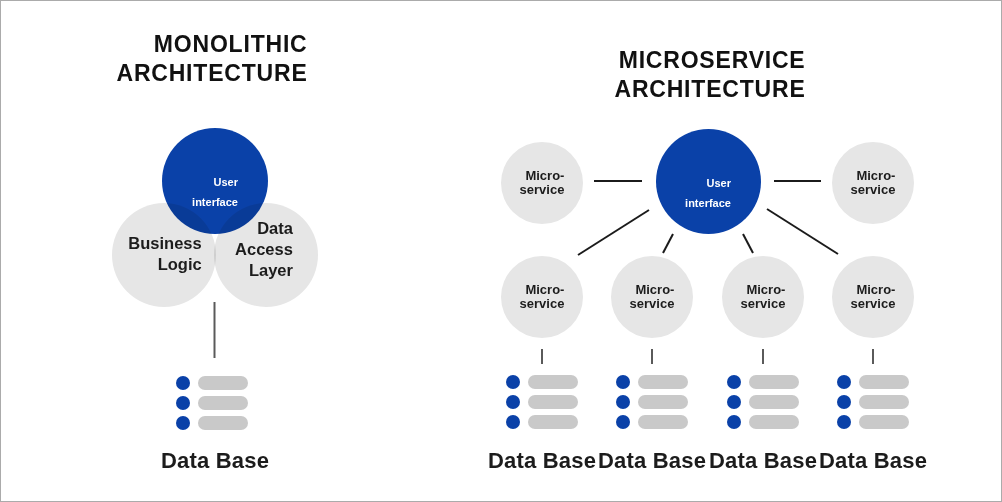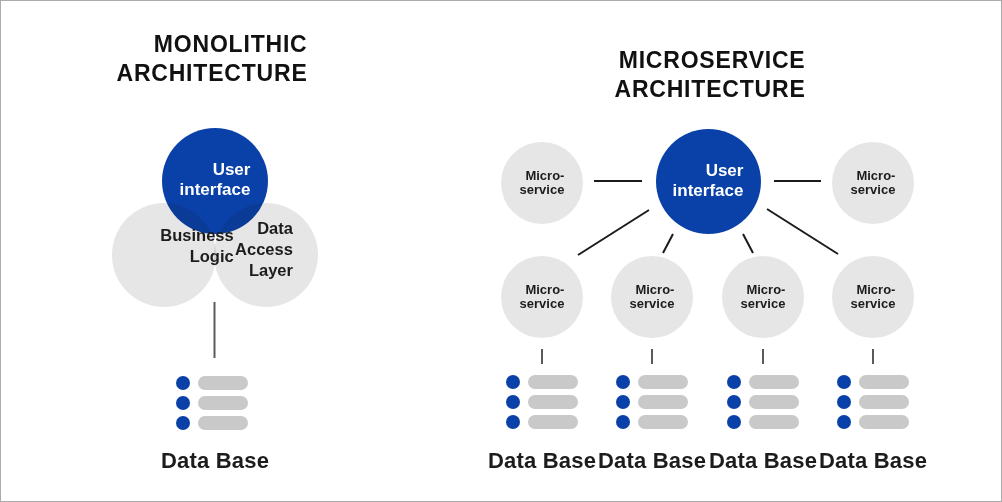--- a/index.html
+++ b/index.html
@@ -25,21 +25,21 @@
     position:absolute; z-index:3;
     transform:translate(-50%,-50%);
     white-space:pre-line; text-align:right;
     color:var(--label-text,#1c1c1c);
   }
   .title {
     font-size:23px; line-height:29px; font-weight:800;
     letter-spacing:0.8px; color:var(--title-text,#111111);
   }
   .circle-label-lg { font-size:16.5px; line-height:21px; font-weight:600; }
-  .ui-label { font-size:17px; line-height:20px; font-weight:600; color:#ffffff; }
+  .ui-label { font-size:11px; line-height:20px; font-weight:600; color:#ffffff;margin-top:12px; }
   .micro-label { font-size:13px; line-height:14px; font-weight:600; }
   .db-label { font-size:22px; font-weight:700; letter-spacing:0.2px; }
 
   .db-icon { position:absolute; z-index:2; display:flex; flex-direction:column; gap:6px; }
   .db-row { display:flex; align-items:center; gap:8px; height:14px; }
   .db-dot { width:14px; height:14px; border-radius:50%; background:var(--primary-blue,#0a41a8); }
   .db-pill { width:50px; height:14px; border-radius:7px; background:var(--pill-gray,#c9c9c9); }
 </style>
 </head>
 <body>
@@ -67,21 +67,21 @@
   <div>
     <div class="lbl title" style="left:211px; top:58px;">MONOLITHIC
 ARCHITECTURE</div>
 
     <div class="circle gray" style="left:111px; top:202px; width:104px; height:104px;"></div>
     <div class="circle gray" style="left:213px; top:202px; width:104px; height:104px;"></div>
     <div class="circle blue" style="left:161px; top:127px; width:106px; height:106px;"></div>
 
     <div class="lbl ui-label" style="left:214px; top:179px;">User
 interface</div>
-    <div class="lbl circle-label-lg" style="left:164px; top:245px;margin-left:32px;">Business
+    <div class="lbl circle-label-lg" style="left:164px; top:253px;">Business
 Logic</div>
     <div class="lbl circle-label-lg" style="left:263px; top:248px;">Data
 Access
 Layer</div>
 
     <div class="db-icon" style="left:175px; top:375px;">
       <div class="db-row">
         <div class="db-dot"></div>
         <div class="db-pill"></div>
       </div>

